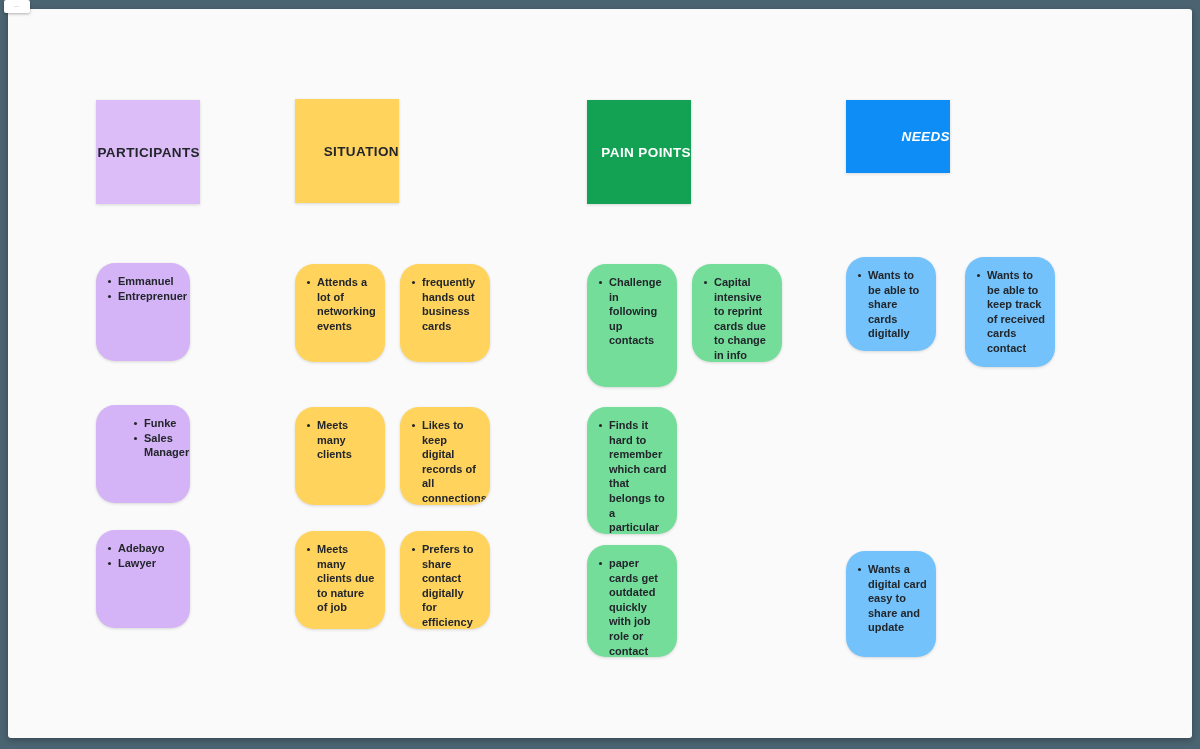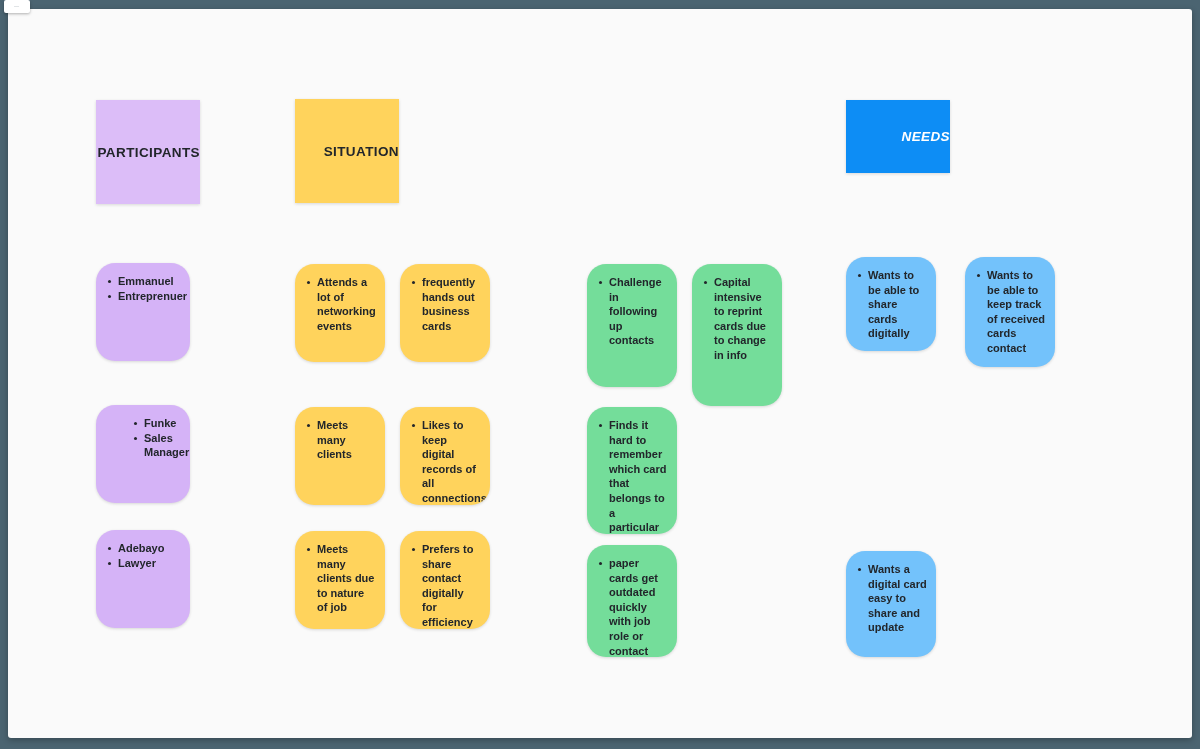--- a/index.html
+++ b/index.html
@@ -170,28 +170,31 @@
       <li>Meets many clients due to nature of job</li>
     </ul>
   </div>
 
   <div class="note body" style="left: 392px; top: 522px; width: 90px; height: 98px; background: rgb(255, 211, 92);">
     <ul class="bullets">
       <li>Prefers to share contact digitally for efficiency</li>
     </ul>
   </div>
 
+  <div class="note header" style="left: 579px; top: 91px; width: 104px; height: 104px; background: rgb(19, 162, 84);">
+    <span class="header-label" style="color: rgb(255, 255, 255);">PAIN POINTS</span>
+  </div>
 
   <div class="note body" style="left: 579px; top: 255px; width: 90px; height: 123px; background: rgb(116, 221, 154);">
     <ul class="bullets">
       <li>Challenge in following up contacts</li>
     </ul>
   </div>
 
-  <div class="note body" style="left: 684px; top: 255px; width: 90px; height: 142px; background: rgb(116, 221, 154);">
+  <div class="note body" style="left: 684px; top: 255px; width: 90px; height: 98px; background: rgb(116, 221, 154);">
     <ul class="bullets">
       <li>Capital intensive to reprint cards due to change in info</li>
     </ul>
   </div>
 
   <div class="note body" style="left: 579px; top: 398px; width: 90px; height: 127px; background: rgb(116, 221, 154);">
     <ul class="bullets">
       <li>Finds it hard to remember which card that belongs to a particular connection</li>
     </ul>
   </div>

